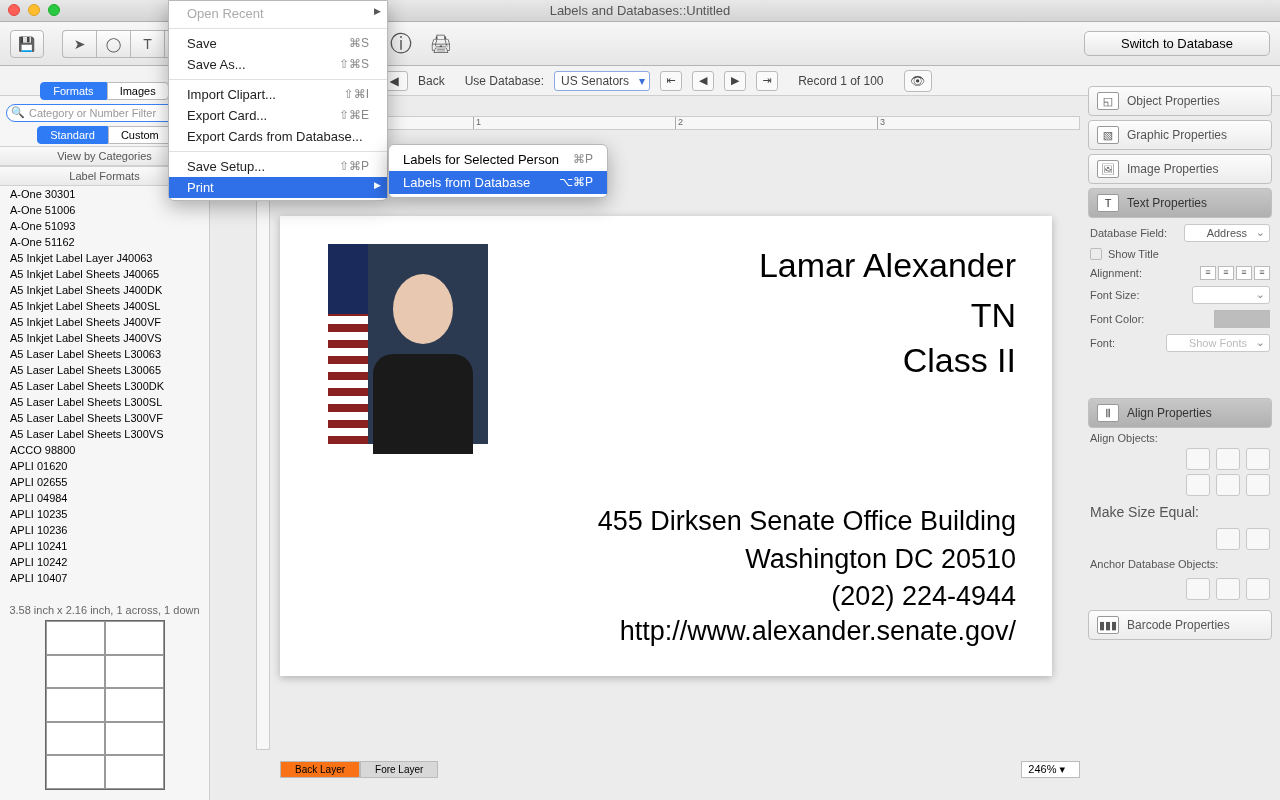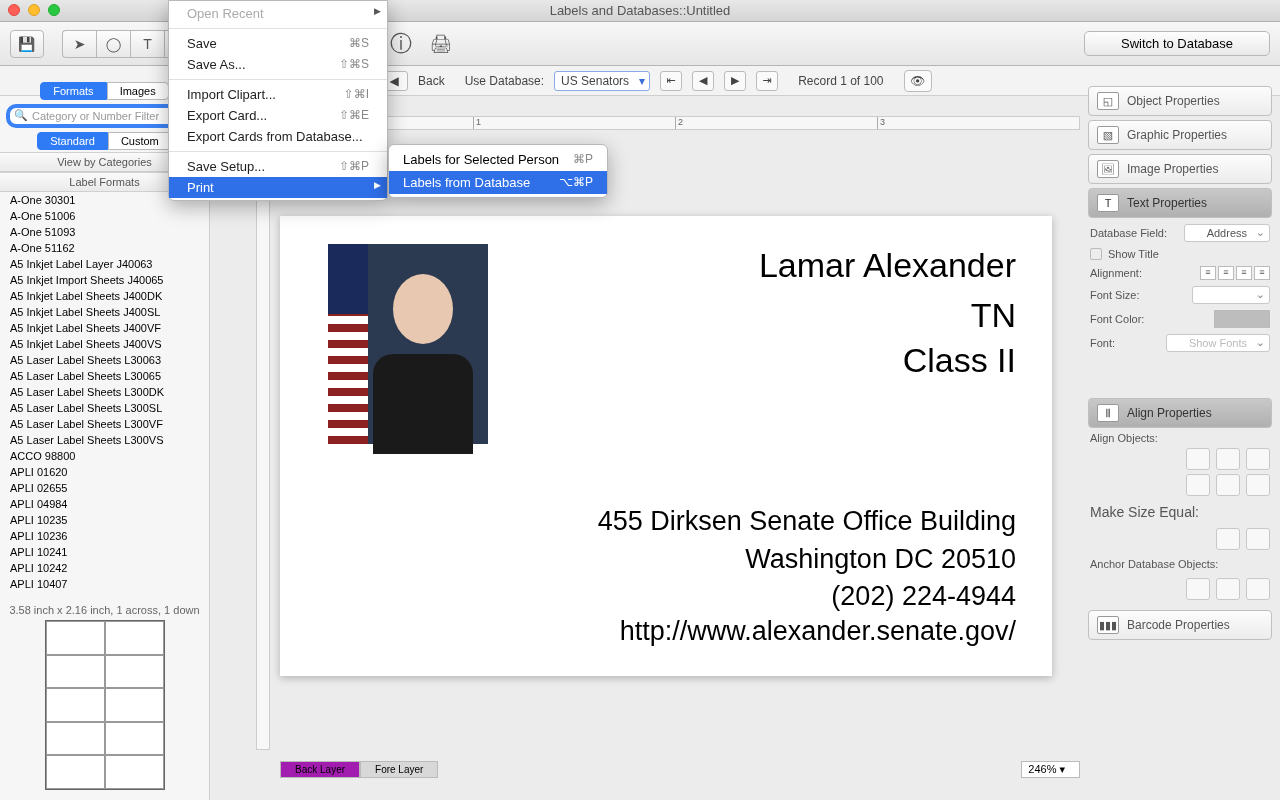--- a/index.html
+++ b/index.html
@@ -32,21 +32,21 @@
 .navbtn{ width:22px; height:20px; border:1px solid #bbb; background:#fafafa; border-radius:3px; display:flex;align-items:center;justify-content:center; font-size:11px;}
 .eye{ width:28px;height:22px;border:1px solid #bbb;border-radius:4px;background:#fafafa;display:flex;align-items:center;justify-content:center;}
 
 
 .leftbar{ position:absolute; left:0; top:96px; width:210px; bottom:0; background:#f6f6f6; border-right:1px solid #cfcfcf;}
 .seg{ display:flex; justify-content:center; gap:0; margin:2px 6px;}
 .seg button{ font-size:11px; border:1px solid #bbb; padding:2px 12px; background:#fff;}
 .seg button.active{ background:#2f7bf6; color:#fff; border-color:#2f7bf6;}
 .seg button:first-child{border-radius:4px 0 0 4px;}
 .seg button:last-child{border-radius:0 4px 4px 0;}
-.search{ margin:4px 6px; border:4px solid #3b82f6; border-radius:10px; padding:2px 6px 2px 22px; font-size:11px; color:#999; background:#fff; position:relative;}
+.search{ margin:4px 6px; border:1px solid #3b82f6; border-radius:10px; padding:2px 6px 2px 22px; font-size:11px; color:#999; background:#fff; position:relative;}
 .search::before{content:"🔍"; position:absolute; left:4px; top:1px; font-size:11px;}
 .lbl-hdr{ background:linear-gradient(#fafafa,#eaeaea); border-top:1px solid #d0d0d0;border-bottom:1px solid #d0d0d0; font-size:11px; text-align:center; padding:3px 0; color:#555;}
 .list{ overflow:auto; height:400px; font-size:11px;}
 .list div{ padding:2px 10px; white-space:nowrap; cursor:default;}
 .preview{ position:absolute; bottom:6px; left:0; right:0; text-align:center; font-size:11px; color:#666;}
 .preview .grid{ width:120px; height:170px; border:1px solid #666; margin:4px auto; background:#fff; display:grid; grid-template-columns:1fr 1fr; grid-template-rows:repeat(5,1fr);}
 .preview .grid div{border:0.5px solid #999;}
 
 
 .canvas-wrap{ position:absolute; left:240px; right:0; top:96px; bottom:20px; background:#ececec;}
@@ -62,21 +62,21 @@
 .photo .body{width:100px;height:100px;background:#1a1a1a;margin:0 auto;border-radius:20px 20px 0 0;}
 .txt{ position:absolute; right:36px; font-weight:400; color:#000;}
 .t1{top:30px;font-size:34px;}
 .t2{top:80px;font-size:34px;}
 .t3{top:125px;font-size:34px;}
 .t4{top:290px;font-size:27px;}
 .t5{top:328px;font-size:27px;}
 .t6{top:365px;font-size:27px;}
 .t7{top:400px;font-size:27px;}
 .layer-tabs{position:absolute;left:40px;bottom:2px;display:flex;font-size:10px;}
-.layer-tabs div{padding:2px 14px;border:1px solid #bbb;background:#a21caf;}
+.layer-tabs div{padding:2px 14px;border:1px solid #bbb;background:#f97316;}
 .layer-tabs div.active{background:#d8d8d8;}
 .zoom{position:absolute;right:200px;bottom:2px;font-size:11px;border:1px solid #bbb;padding:1px 14px 1px 6px;background:#fff;}
 
 
 .rightpanel{ position:absolute; right:8px; top:86px; width:184px;}
 .prop{ border:1px solid #c0c0c0; border-radius:4px; background:linear-gradient(#fcfcfc,#ececec); margin-bottom:4px; padding:5px 8px; display:flex; align-items:center; gap:8px; font-size:12px; color:#555;}
 .prop.active{ background:linear-gradient(#c8c8c8,#b0b0b0); color:#333;}
 .prop .icon{ width:22px; height:18px; border:1px solid #999; border-radius:2px; display:flex;align-items:center;justify-content:center;font-size:11px;background:#fff;}
 .fieldrow{ display:flex; align-items:center; justify-content:space-between; font-size:11px; margin:6px 2px; color:#555;}
 .fieldrow .dd{ border:1px solid #c8c8c8; border-radius:3px; padding:2px 22px; background:#fff; font-size:11px; min-width:78px; text-align:left; position:relative;}
@@ -166,21 +166,21 @@
     <button>Custom</button>
   </div>
   <div class="lbl-hdr">View by Categories</div>
   <div class="lbl-hdr">Label Formats</div>
   <div class="list" id="fmtlist">
       <div>A-One 30301</div>
       <div>A-One 51006</div>
       <div>A-One 51093</div>
       <div>A-One 51162</div>
       <div>A5 Inkjet Label Layer J40063</div>
-      <div>A5 Inkjet Import Sheets J40065</div>
+      <div>A5 Inkjet Label Sheets J40065</div>
       <div>A5 Inkjet Label Sheets J400DK</div>
       <div>A5 Inkjet Label Sheets J400SL</div>
       <div>A5 Inkjet Label Sheets J400VF</div>
       <div>A5 Inkjet Label Sheets J400VS</div>
       <div>A5 Laser Label Sheets L30063</div>
       <div>A5 Laser Label Sheets L30065</div>
       <div>A5 Laser Label Sheets L300DK</div>
       <div>A5 Laser Label Sheets L300SL</div>
       <div>A5 Laser Label Sheets L300VF</div>
       <div>A5 Laser Label Sheets L300VS</div>

